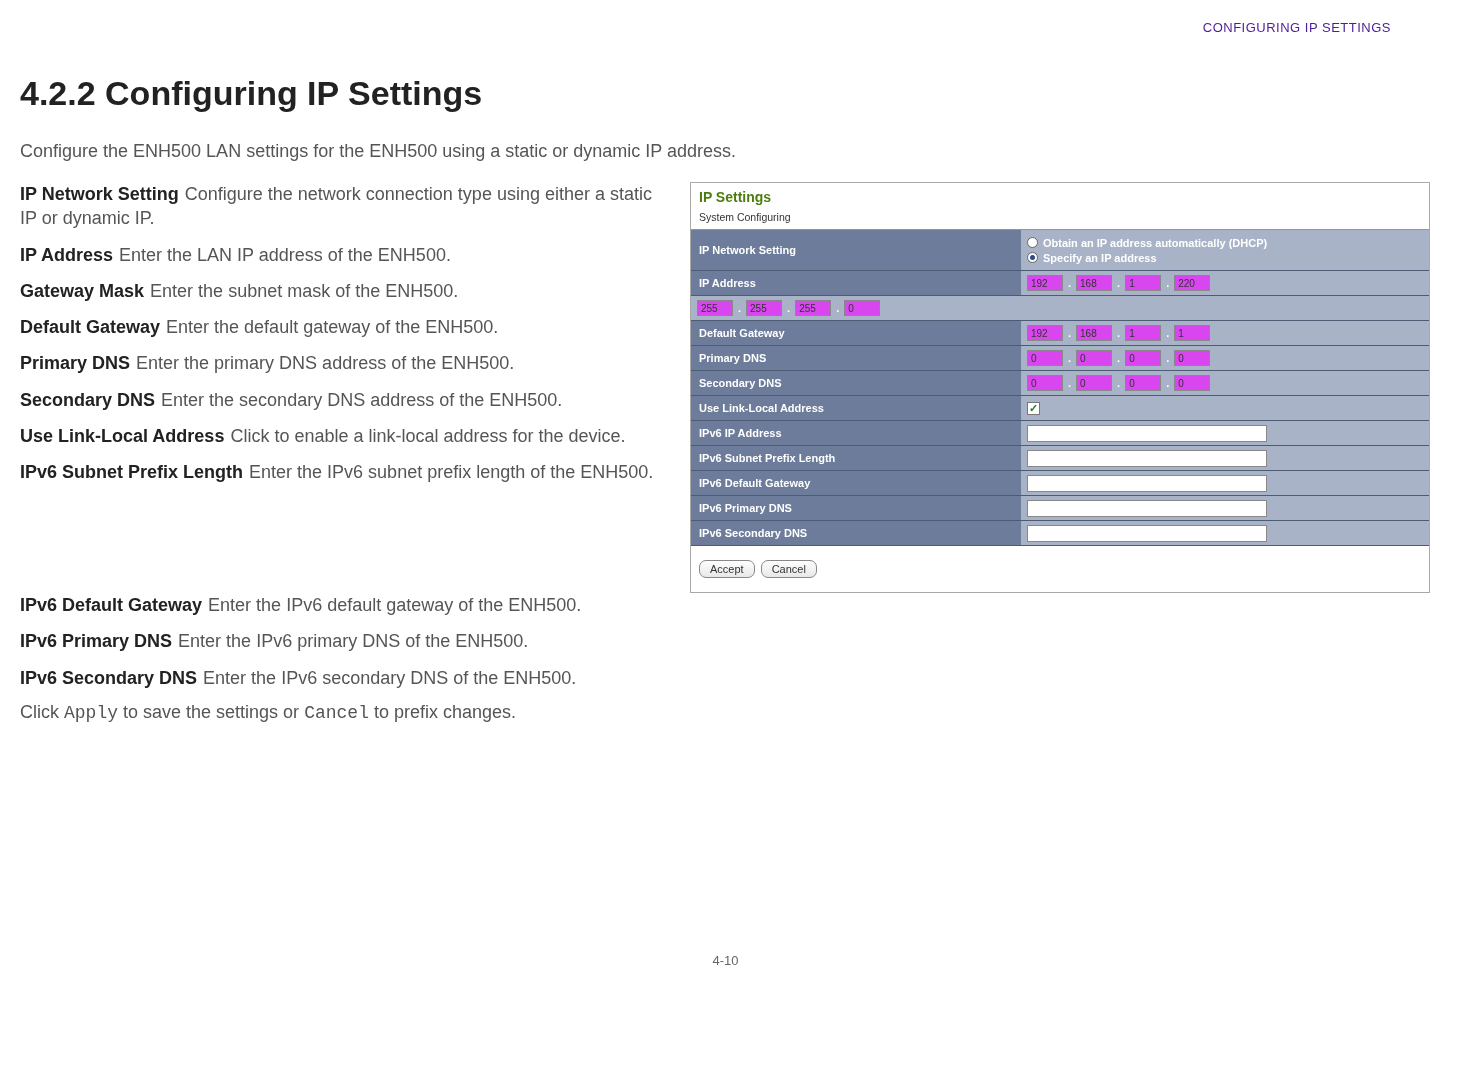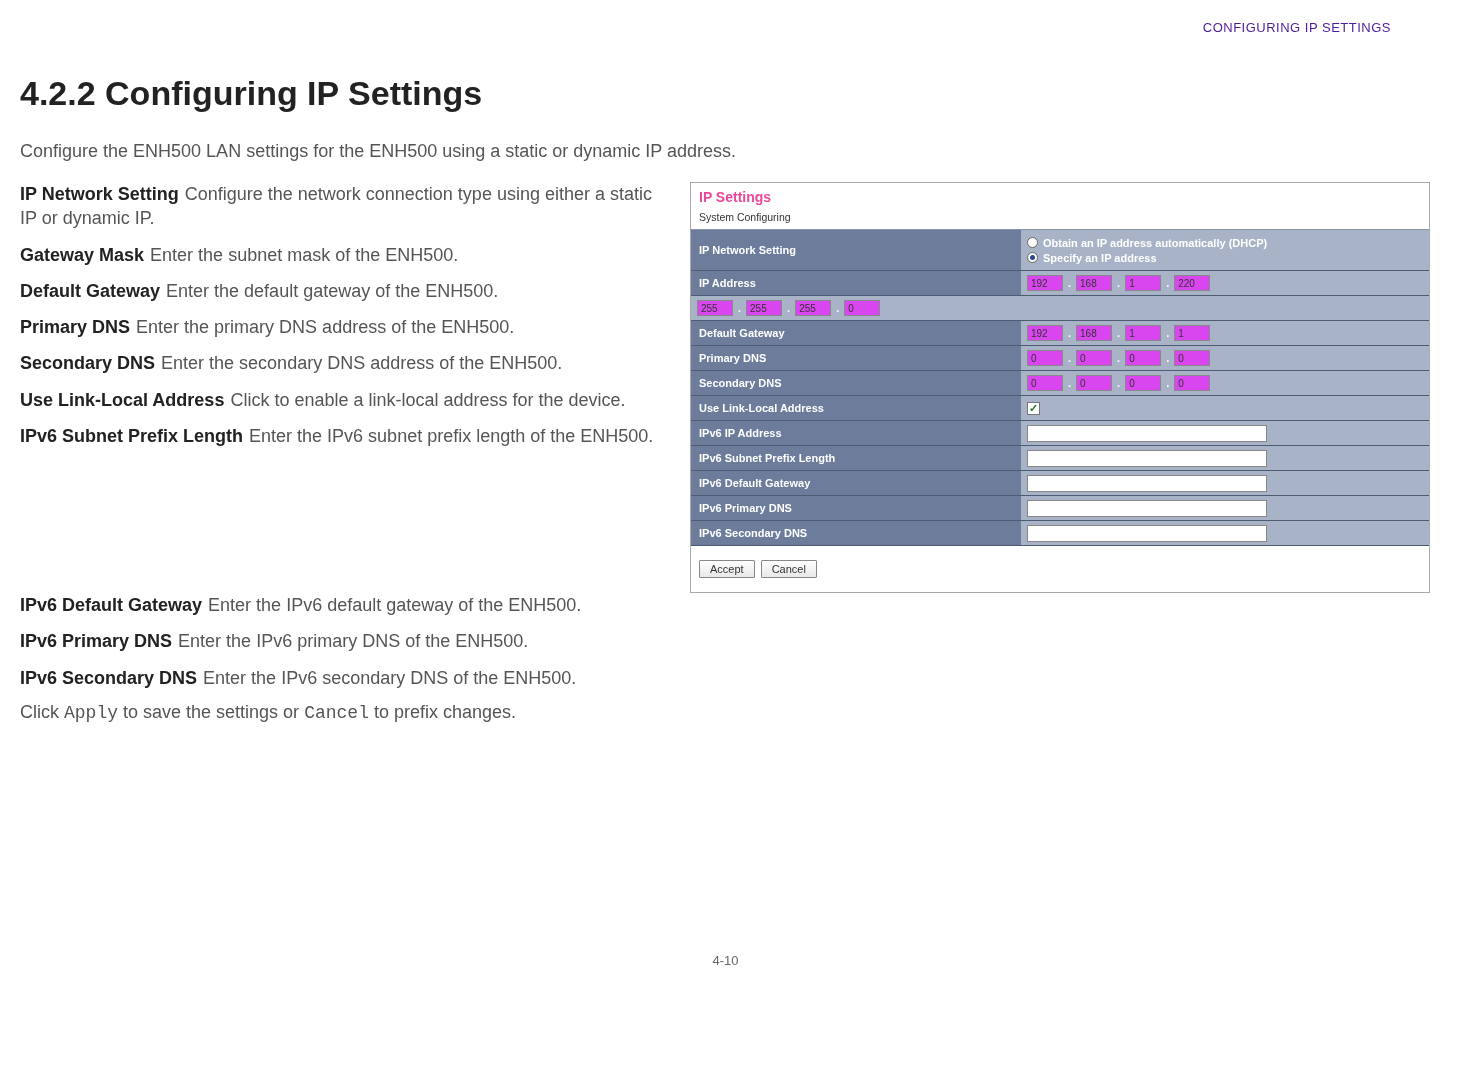--- a/index.html
+++ b/index.html
@@ -62,21 +62,21 @@
     }
     .full-width-defs .definition { max-width: 760px; }
     .screenshot {
       flex: 0 0 740px;
       border: 1px solid #aaa;
       background: #fff;
       font-family: Tahoma, Arial, sans-serif;
       font-size: 11px;
     }
     .ss-title {
-      color: #ec4899;
+      color: #4d7c0f;
       font-weight: bold;
       font-size: 14px;
       padding: 6px 8px 4px;
     }
     .ss-subtitle {
       color: #333;
       font-size: 10.5px;
       padding: 2px 8px 6px;
       border-bottom: 1px solid #8896b0;
     }
@@ -125,21 +125,21 @@
       width: 240px; height: 17px; background: #fff; border: 1px solid #888;
     }
     .ss-buttons {
       padding: 14px 8px;
       display: flex;
       gap: 6px;
       background: #fff;
     }
     .ss-btn {
       border: 1px solid #888;
-      border-radius: 1px;
+      border-radius: 7px;
       background: linear-gradient(#fefefe, #e8e8e8);
       padding: 2px 10px;
       font-size: 11px;
       color: #333;
     }
     .page-footer {
       text-align: center;
       font-size: 13px;
       color: #666;
       margin-top: 230px;
@@ -150,20 +150,21 @@
 
 <div class="page-header">CONFIGURING IP SETTINGS</div>
 
 <h1 class="main-heading">4.2.2 Configuring IP Settings</h1>
 
 <p class="intro-text">Configure the ENH500 LAN settings for the ENH500 using a static or dynamic IP address.</p>
 
 <div class="content-wrapper">
   <div class="left-column">
     <p class="definition"><b>IP Network Setting</b><span>Configure the network connection type using either a static IP or dynamic IP.</span></p>
+    <p class="definition"><b>IP Address</b><span>Enter the LAN IP address of the ENH500.</span></p>
     <p class="definition"><b>Gateway Mask</b><span>Enter the subnet mask of the ENH500.</span></p>
     <p class="definition"><b>Default Gateway</b><span>Enter the default gateway of the ENH500.</span></p>
     <p class="definition"><b>Primary DNS</b><span>Enter the primary DNS address of the ENH500.</span></p>
     <p class="definition"><b>Secondary DNS</b><span>Enter the secondary DNS address of the ENH500.</span></p>
     <p class="definition"><b>Use Link-Local Address</b><span>Click to enable a link-local address for the device.</span></p>
     <p class="definition"><b>IPv6 Subnet Prefix Length</b><span>Enter the IPv6 subnet prefix length of the ENH500.</span></p>
   </div>
 
   <div class="screenshot">
     <div class="ss-title">IP Settings</div>

